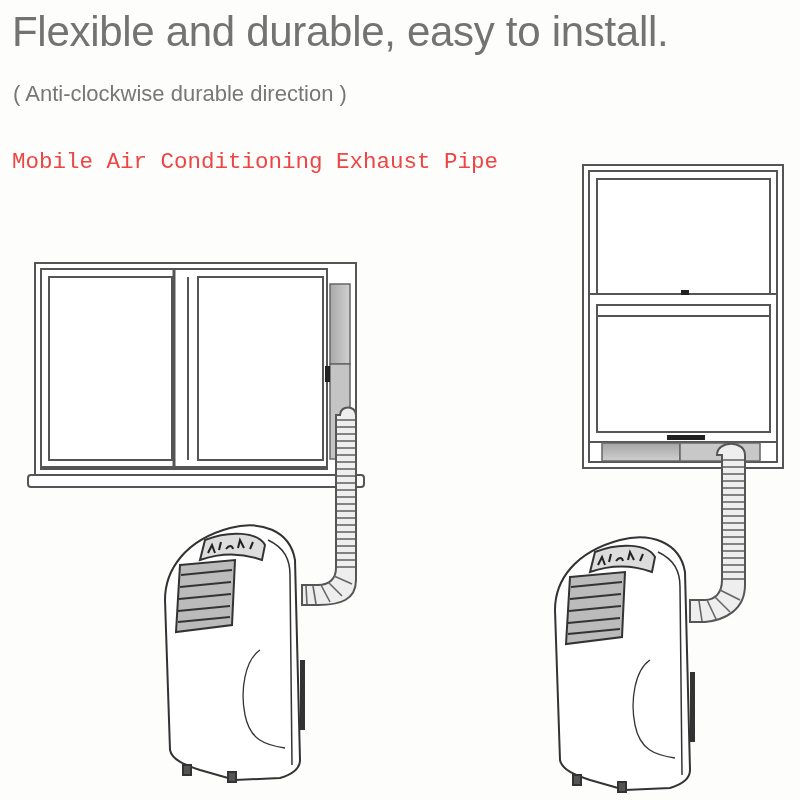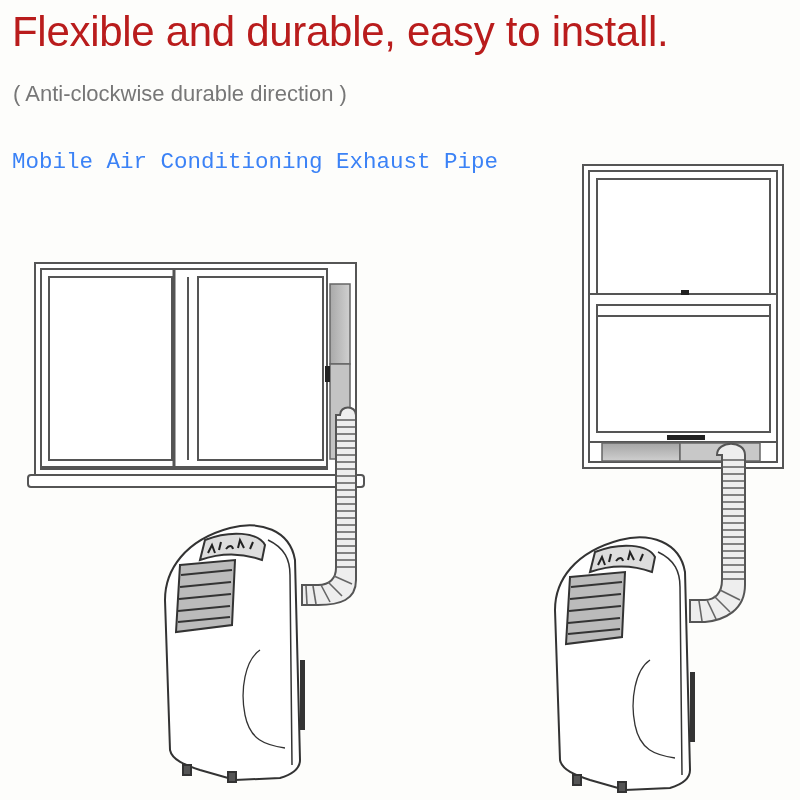--- a/index.html
+++ b/index.html
@@ -1,19 +1,19 @@
 <!DOCTYPE html>
 <html><head>
 <meta charset="utf-8">
 <style>
   html, body { margin: 0; padding: 0; }
   body { width: 800px; height: 800px; background: #fdfdfb; position: relative; overflow: hidden; }
-  .headline { position: absolute; left: 12px; top: 8px; font-family: "Liberation Sans", sans-serif; font-size: 42px; color: #b91c1c; letter-spacing: -0.3px; white-space: nowrap; }
+  .headline { position: absolute; left: 12px; top: 8px; font-family: "Liberation Sans", sans-serif; font-size: 42px; color: #737373; letter-spacing: -0.3px; white-space: nowrap; }
   .subline { position: absolute; left: 13px; top: 81px; font-family: "Liberation Sans", sans-serif; font-size: 22px; color: #777; white-space: nowrap; }
-  .caption { position: absolute; left: 12px; top: 149px; font-family: "Liberation Mono", monospace; font-size: 22.5px; color: #3b82f6; white-space: nowrap; }
+  .caption { position: absolute; left: 12px; top: 149px; font-family: "Liberation Mono", monospace; font-size: 22.5px; color: #ef4444; white-space: nowrap; }
   svg { position: absolute; left: 0; top: 0; }
 </style>
 </head>
 <body>
 
 <div class="headline">Flexible and durable, easy to install.</div>
 <div class="subline">( Anti-clockwise durable direction )</div>
 <div class="caption">Mobile Air Conditioning Exhaust Pipe</div>
 
 <svg width="800" height="800" viewBox="0 0 800 800">

